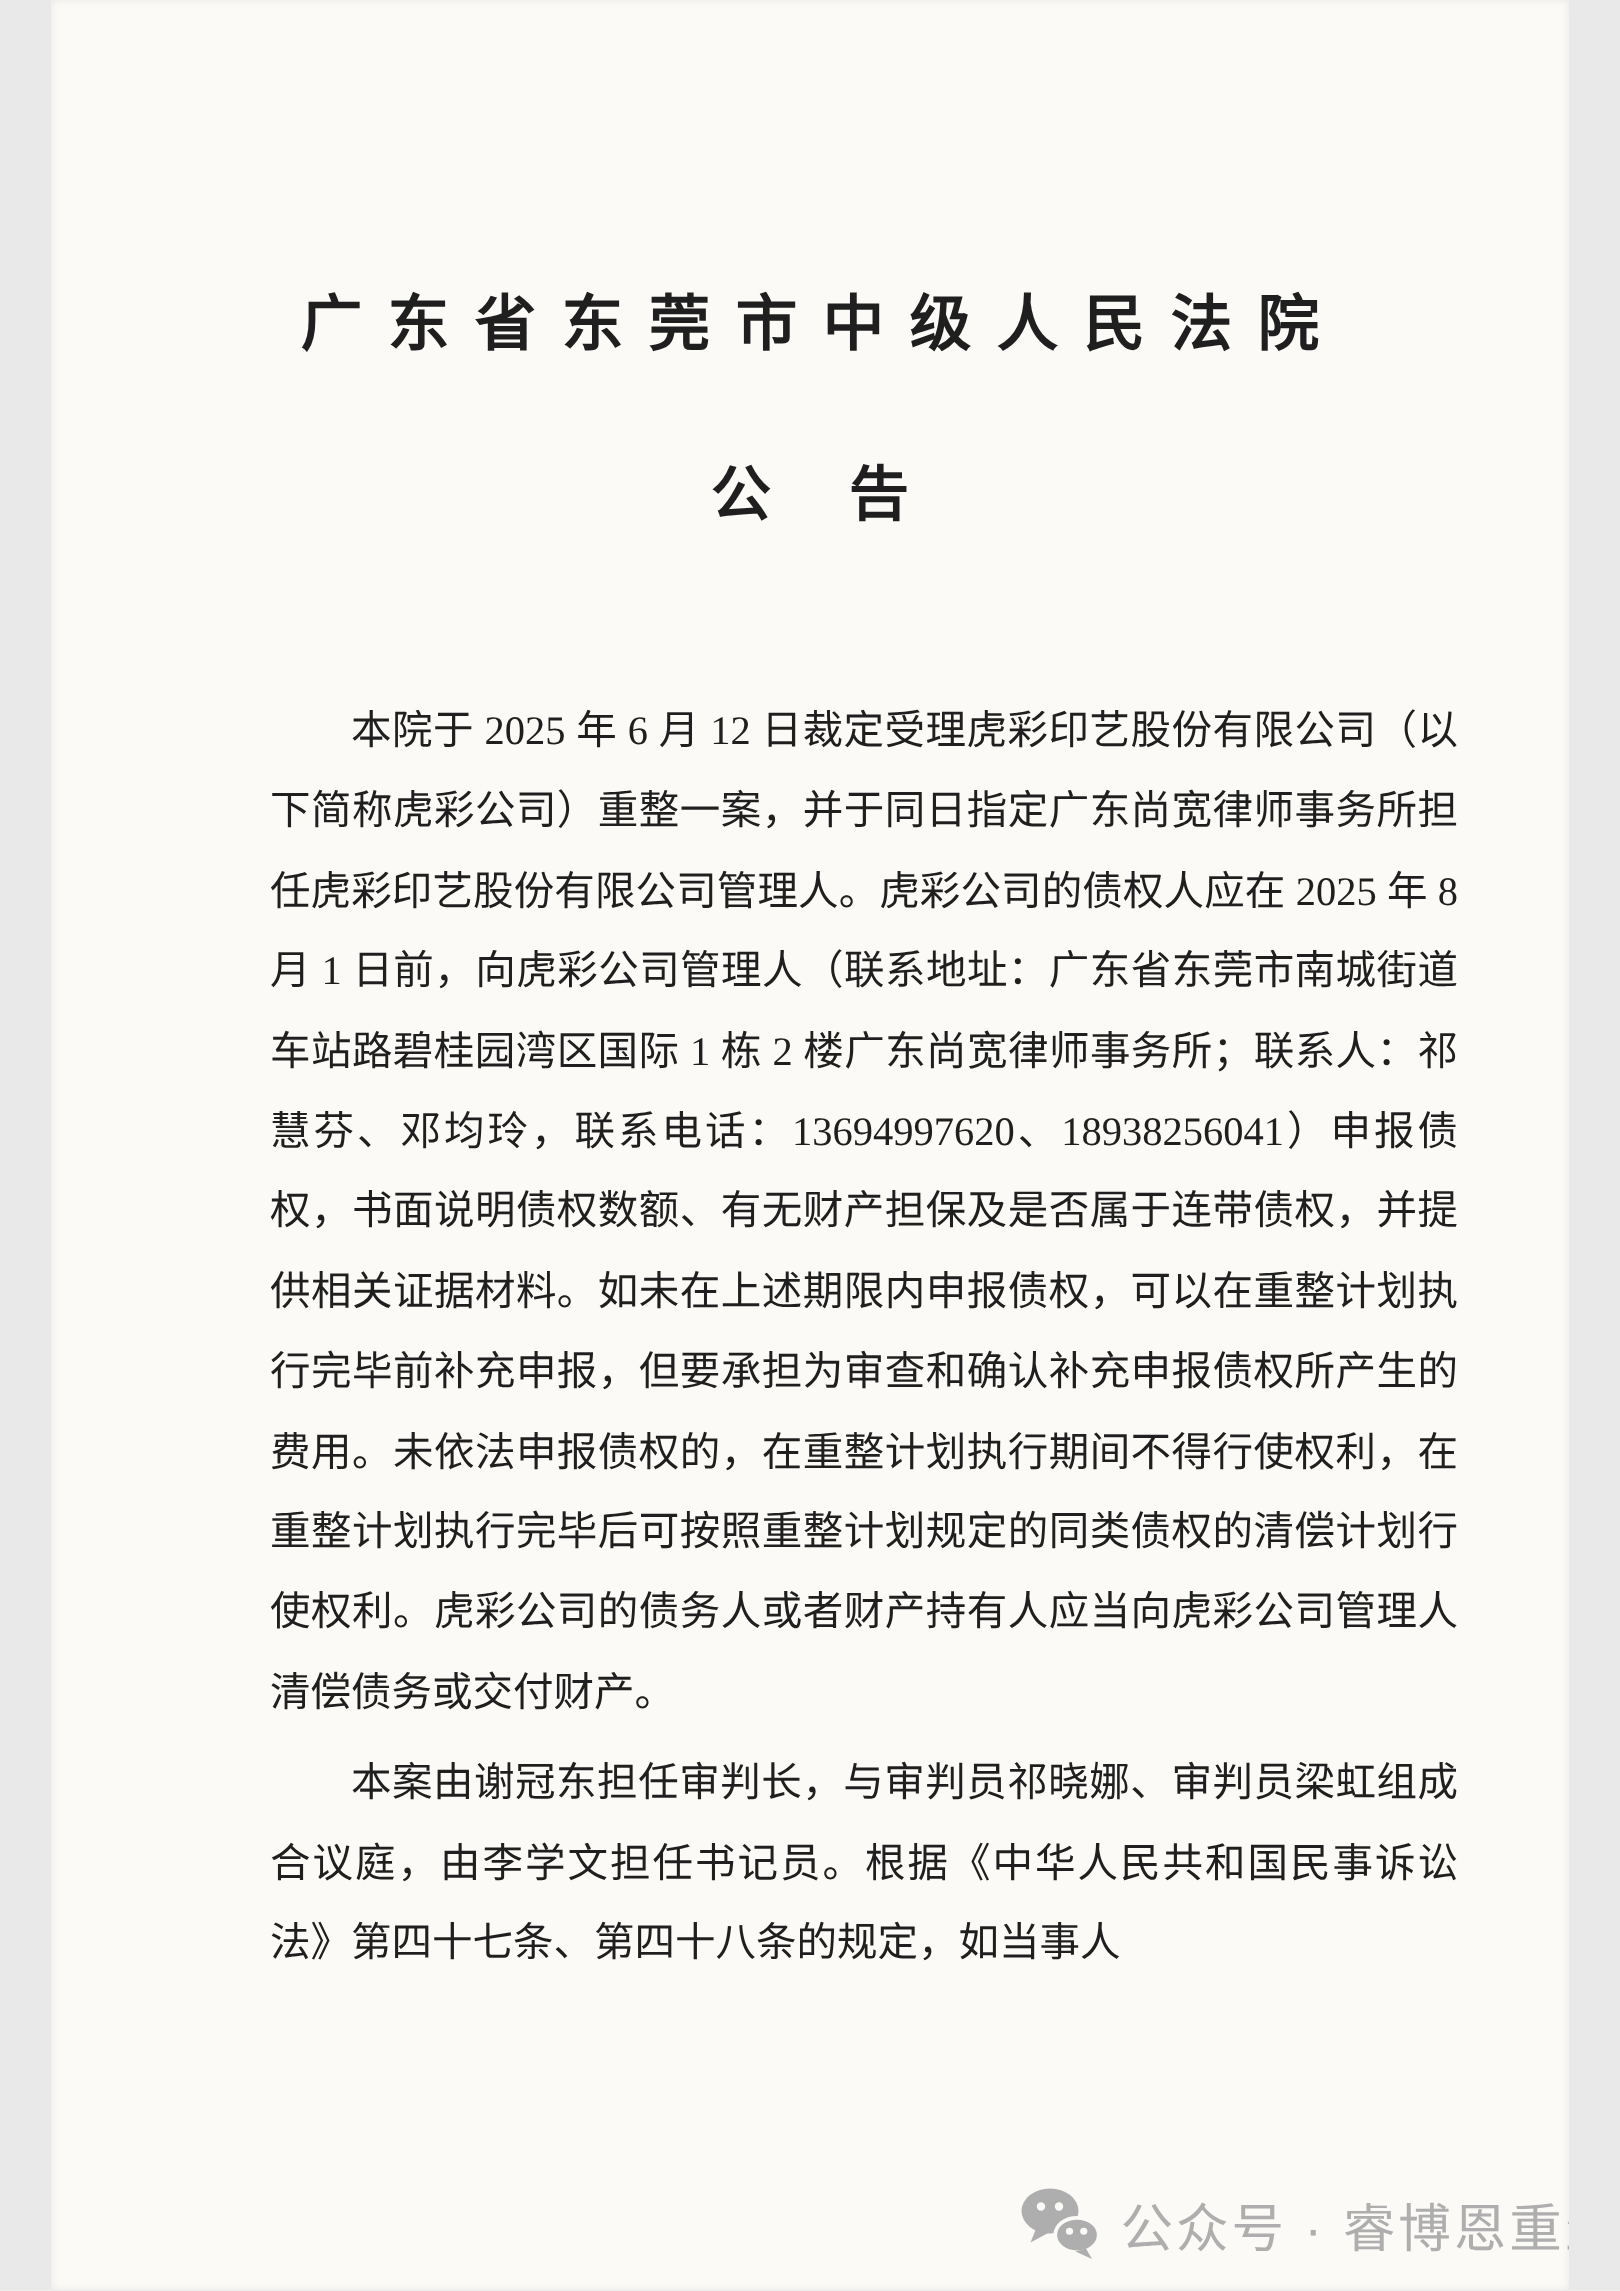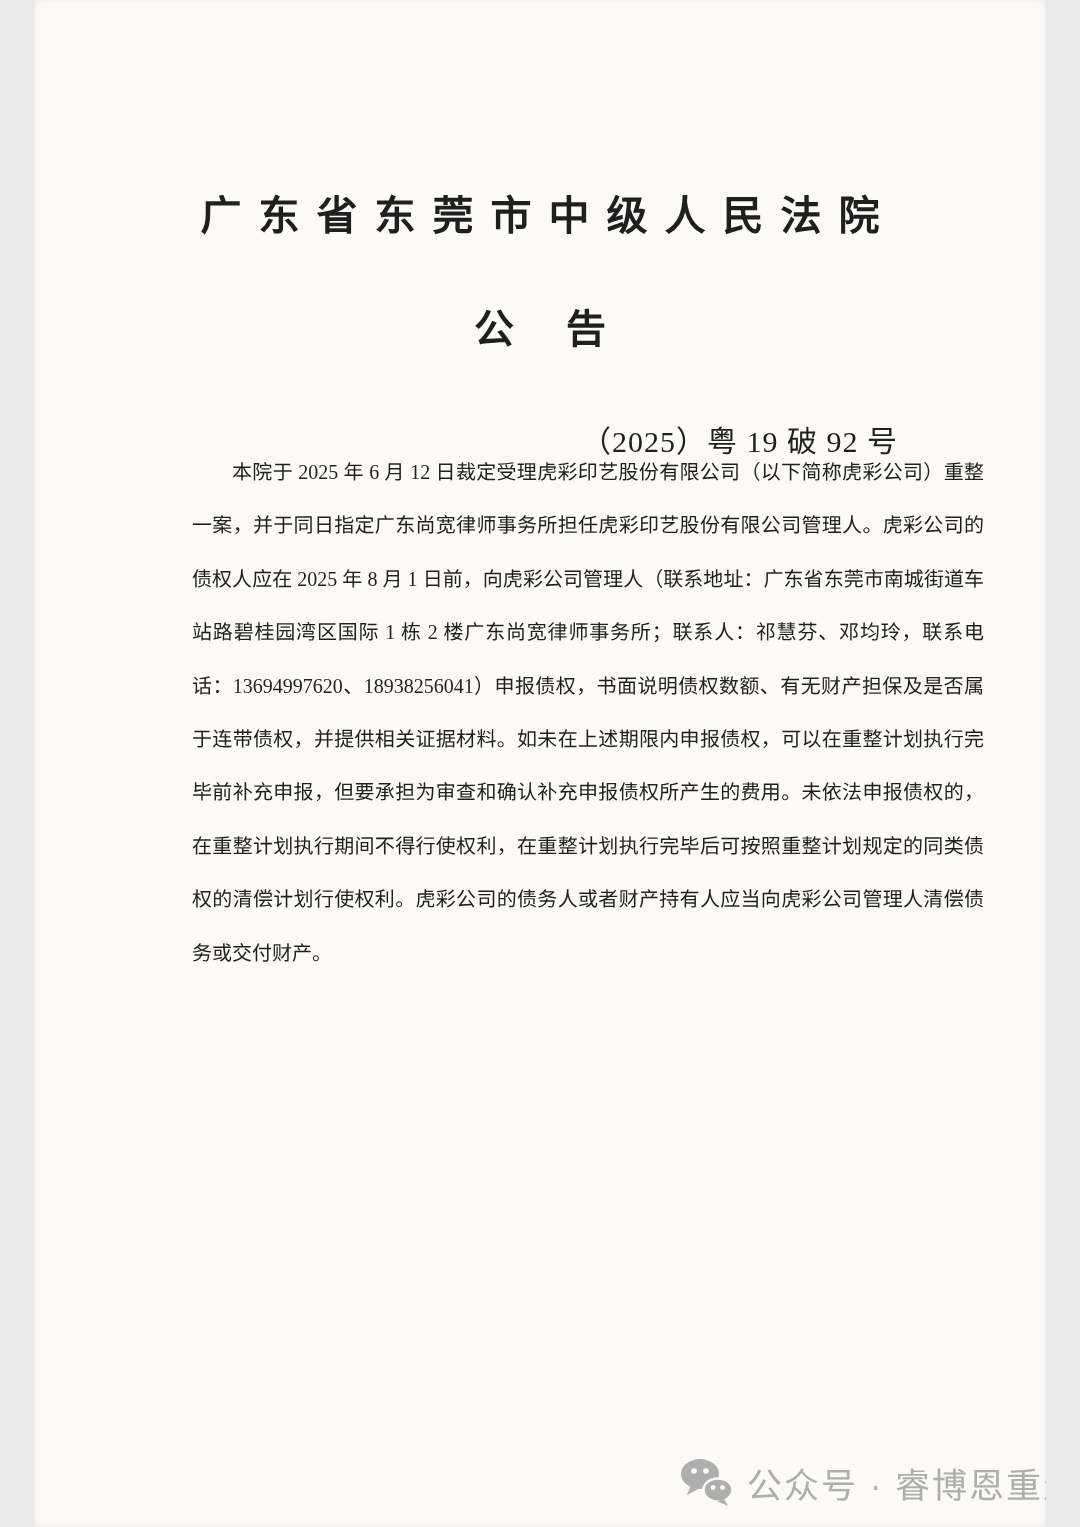--- a/index.html
+++ b/index.html
@@ -47,28 +47,27 @@
   .case-number {
     position: absolute;
     top: 417px;
     right: 148px;
     font-size: 30px;
     letter-spacing: 1px;
     white-space: nowrap;
   }
   .body-text {
     position: absolute;
-    top: 446px;
+    top: 461px;
     left: 146px;
     width: 792px;
-    font-size: 20px;
+    font-size: 27px;
     line-height: 53.4px;
     text-align: justify;
     text-justify: inter-character;
-    margin-left: 12px;
   }
   .body-text p {
     margin: 0;
     text-indent: 2em;
   }
   .body-text p + p {
     margin-top: 7px;
   }
   .footer {
     position: absolute;
@@ -94,24 +93,24 @@
 </style>
 </head>
 <body>
 
 <div class="page">
 
   <h1 class="court-title">广东省东莞市中级人民法院</h1>
 
   <h2 class="doc-title">公告</h2>
 
-  <div class="case-number">（2025）粤 19 破 92 号</div>
 
   <div class="body-text">
     <p>本院于 2025 年 6 月 12 日裁定受理虎彩印艺股份有限公司（以下简称虎彩公司）重整一案，并于同日指定广东尚宽律师事务所担任虎彩印艺股份有限公司管理人。虎彩公司的债权人应在 2025 年 8 月 1 日前，向虎彩公司管理人（联系地址：广东省东莞市南城街道车站路碧桂园湾区国际 1 栋 2 楼广东尚宽律师事务所；联系人：祁慧芬、邓均玲，联系电话：13694997620、18938256041）申报债权，书面说明债权数额、有无财产担保及是否属于连带债权，并提供相关证据材料。如未在上述期限内申报债权，可以在重整计划执行完毕前补充申报，但要承担为审查和确认补充申报债权所产生的费用。未依法申报债权的，在重整计划执行期间不得行使权利，在重整计划执行完毕后可按照重整计划规定的同类债权的清偿计划行使权利。虎彩公司的债务人或者财产持有人应当向虎彩公司管理人清偿债务或交付财产。</p>
+    <p>本案由谢冠东担任审判长，与审判员祁晓娜、审判员梁虹组成合议庭，由李学文担任书记员。根据《中华人民共和国民事诉讼法》第四十七条、第四十八条的规定，如当事人</p>
   </div>
 
   <div class="footer">
     <span class="wx-icon">
       <svg viewBox="0 0 54 48" width="54" height="48" aria-hidden="true">
         <g fill="#aeaeae">
           <ellipse cx="20" cy="16" rx="19" ry="15"></ellipse>
           <path d="M11 27 L7 37 L20 30 Z"></path>
         </g>
         <circle cx="14" cy="13" r="2.8" fill="#fbfaf7"></circle>

